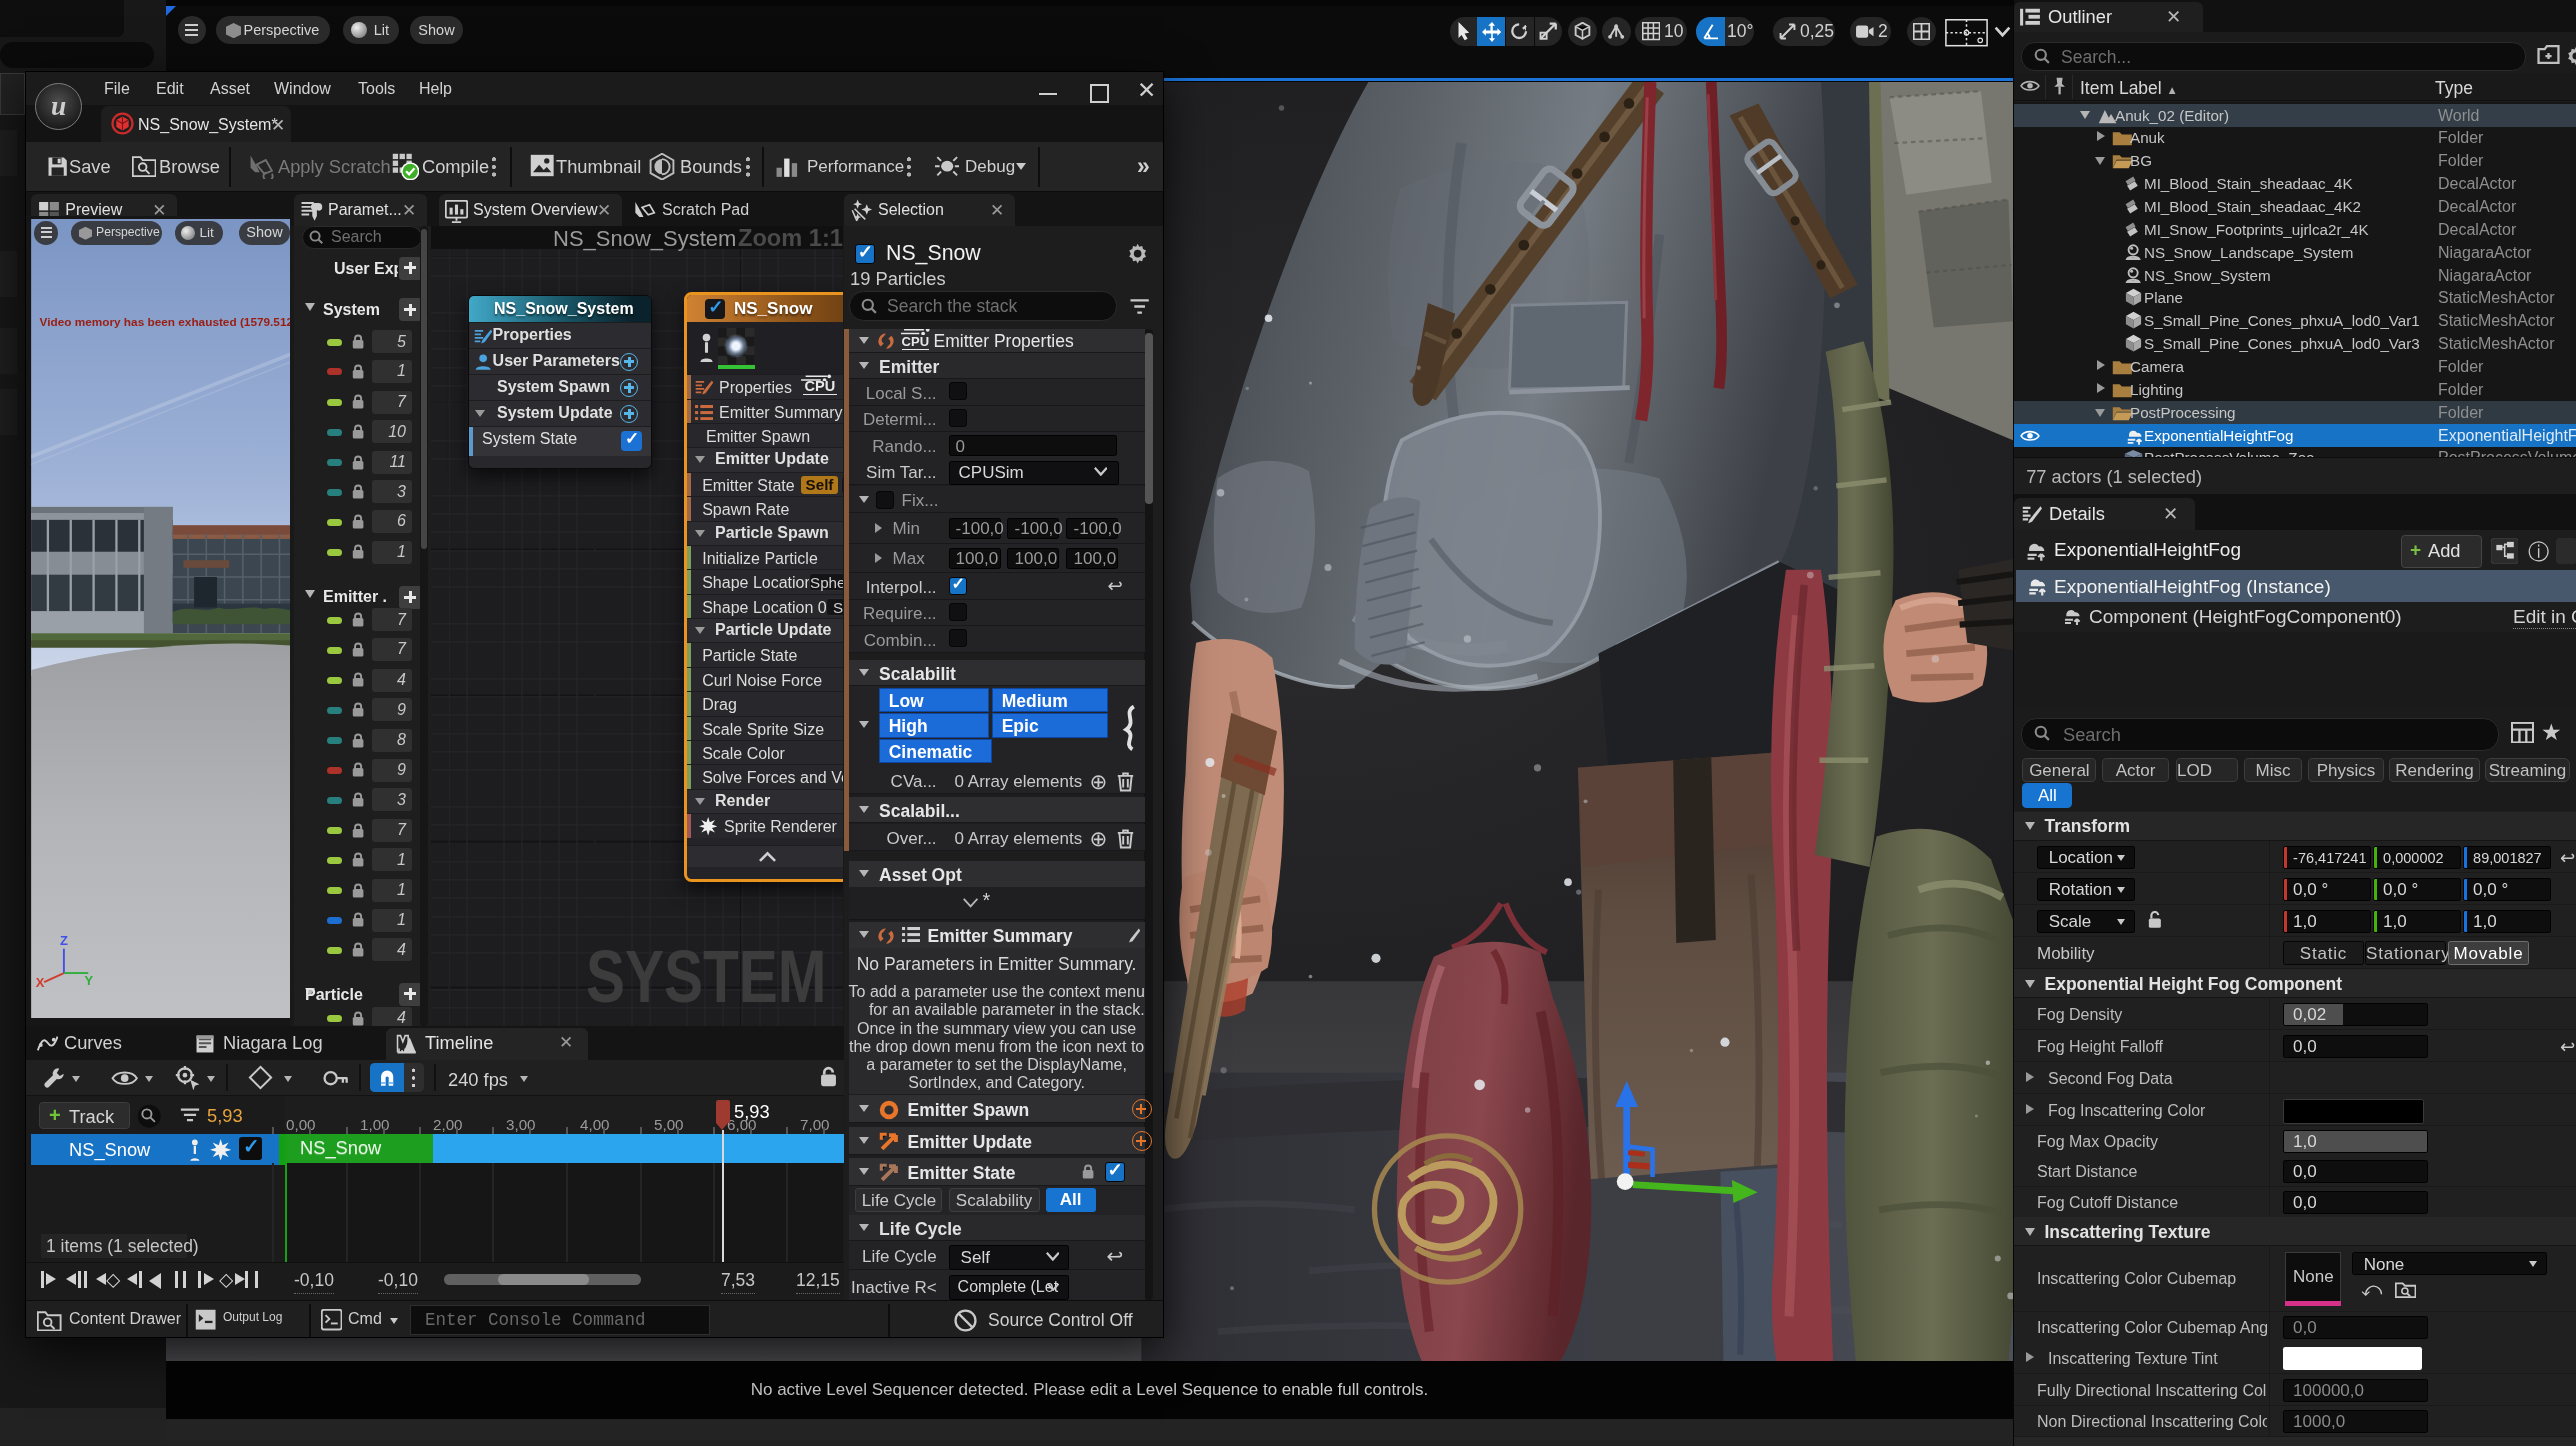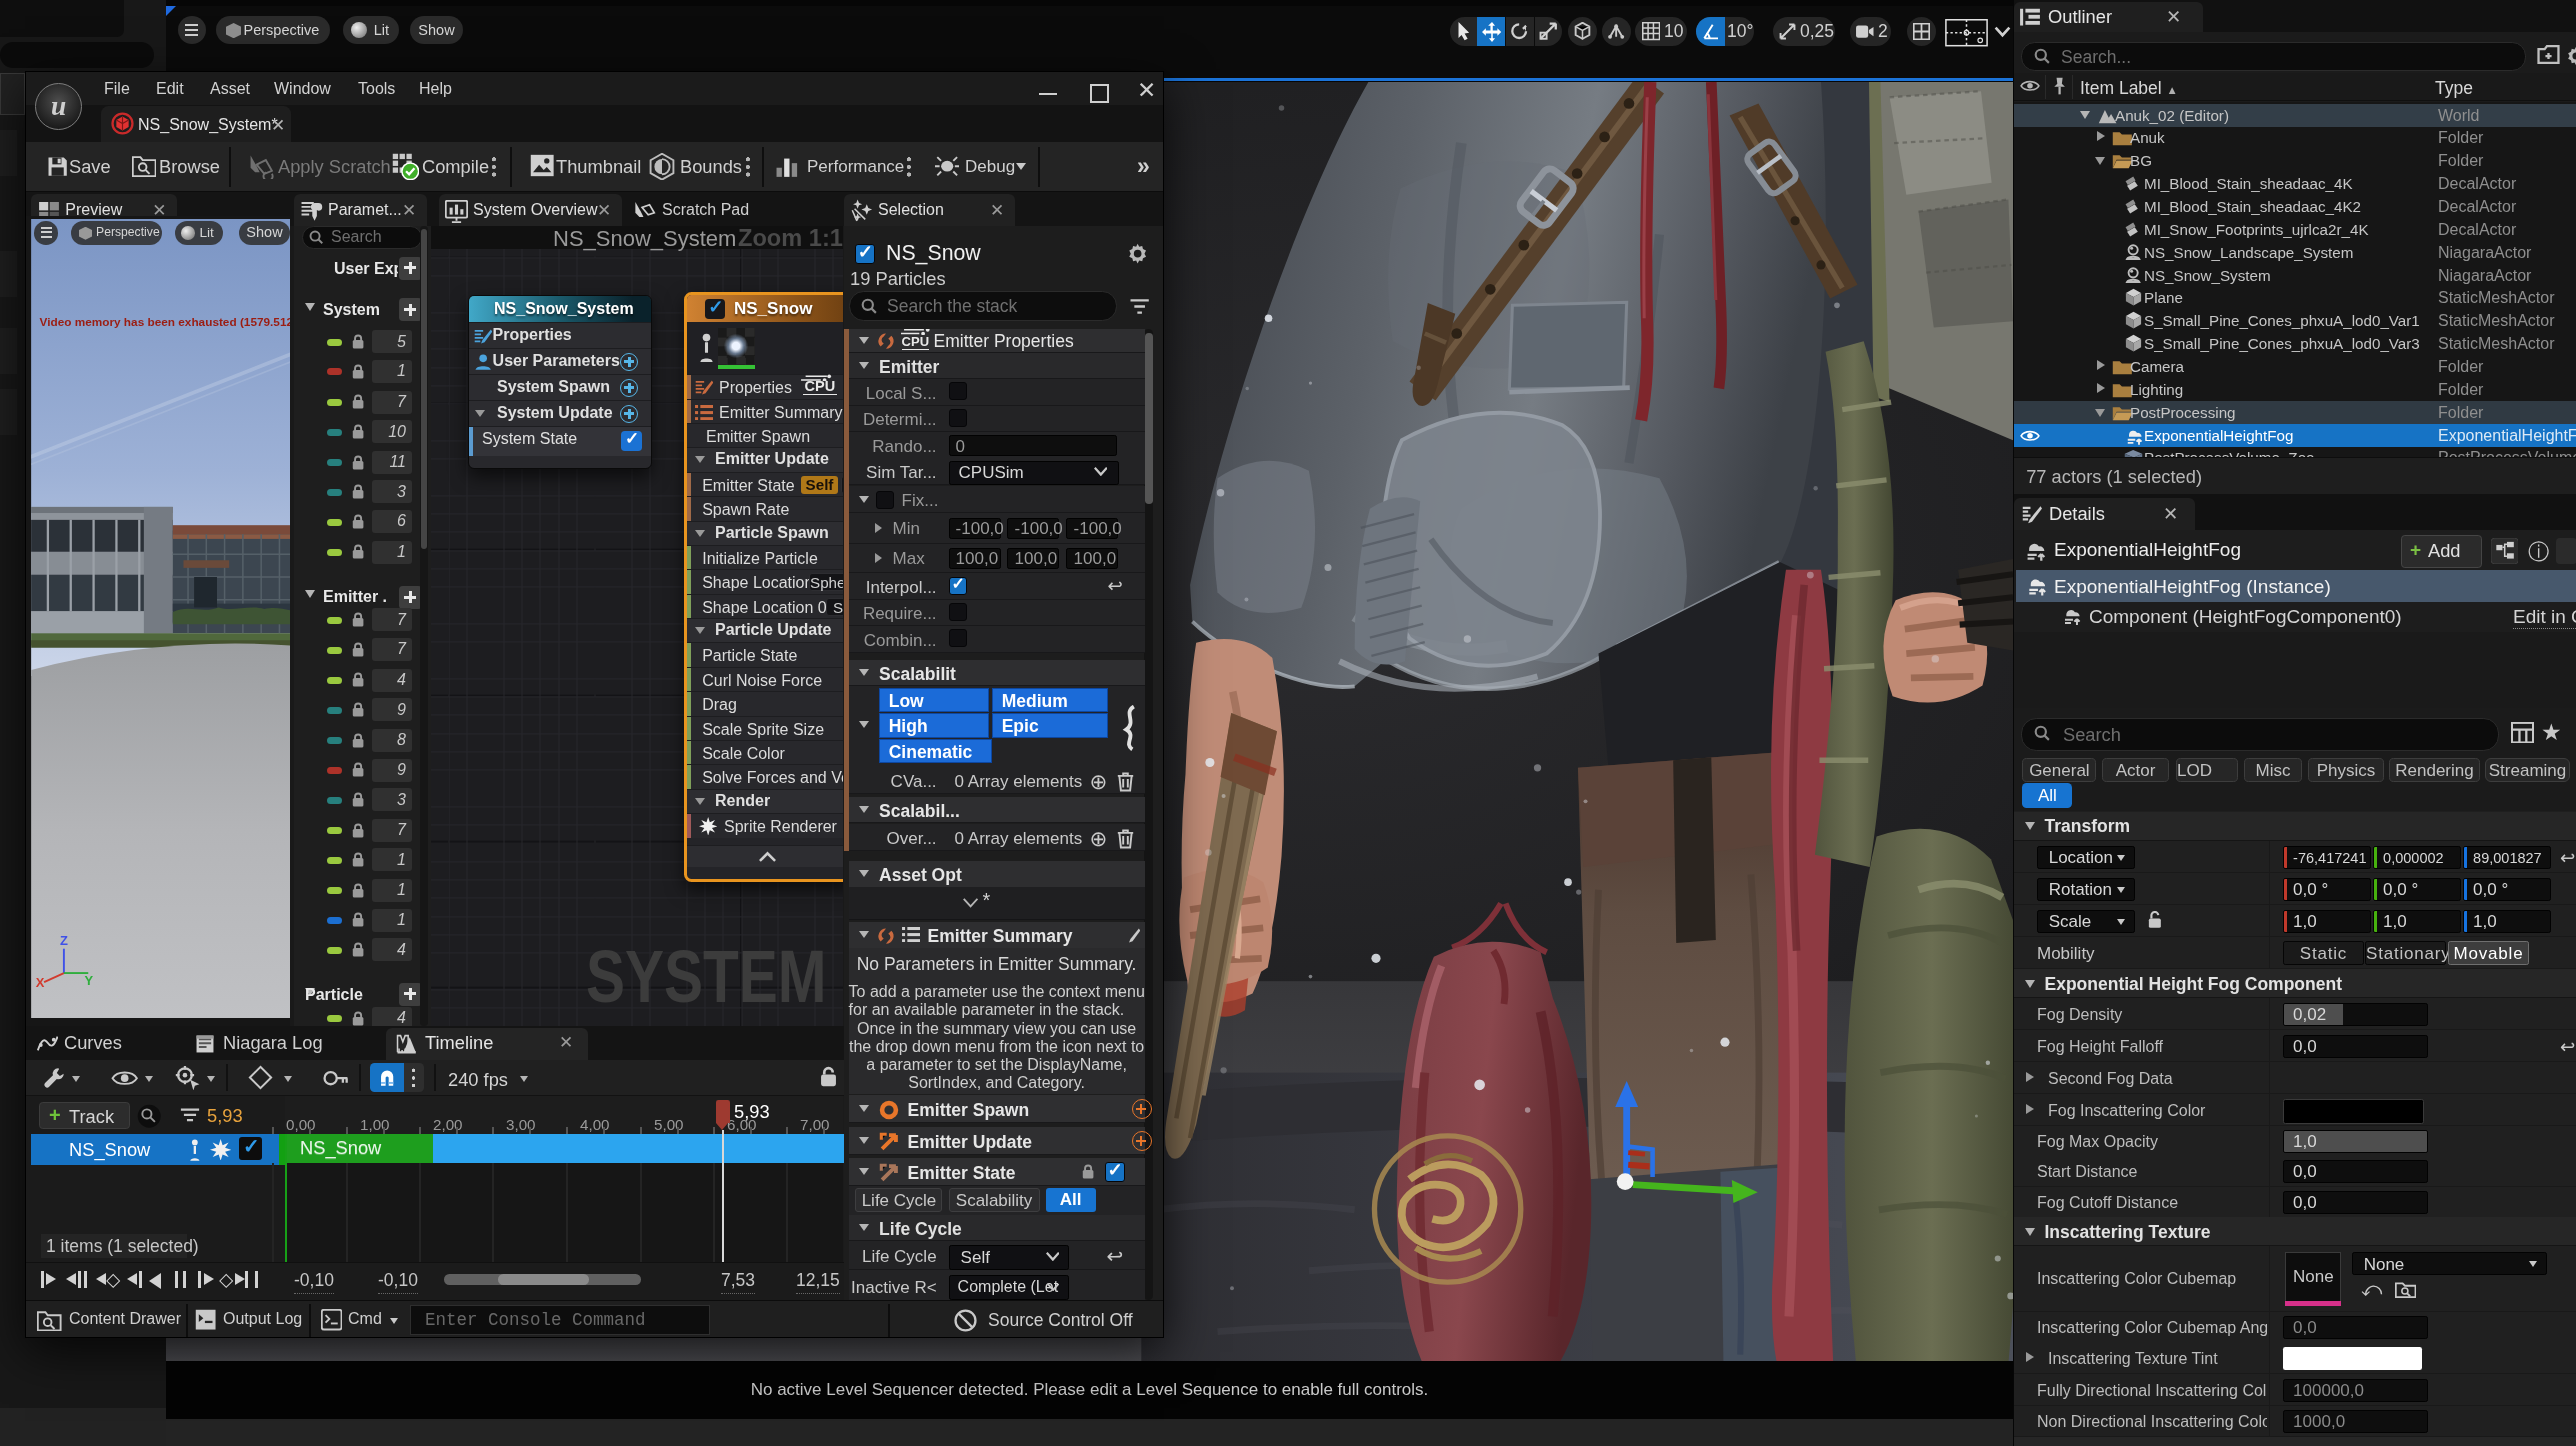--- a/index.html
+++ b/index.html
@@ -1499,21 +1499,21 @@
             </g>
           </svg>
  <div class="a tx" style="left:79px;top:3.8px;font-size:17.5px;font-weight:bold;color:#e6e6e6">Emitter Summary</div>
  <svg class="a" style="left:273px;top:4.6px" width="18.3" height="17" viewBox="0 0 26 24">
             <path d="M24 2L12 17l-2 5 5-2L26 5z" fill="#c9c9c9"></path>
           </svg>
  </div>
  <div class="a" style="left:4.6px;top:722px;width:296px;height:146px;background:#2a2a2c">
  <div class="a tx" style="left:0;top:6.1px;width:296px;text-align:center;font-size:17.5px;color:#d8d8d8">No Parameters in Emitter Summary.</div>
  <div class="a tx" style="left:0;top:35px;width:296px;text-align:center;font-size:16px;color:#cfcfcf">To add a parameter use the context menu</div>
- <div class="a tx" style="left:0;top:53px;width:296px;text-align:left;font-size:16px;color:#cfcfcf">for an available parameter in the stack.</div>
+ <div class="a tx" style="left:0;top:53px;width:296px;text-align:right;font-size:16px;color:#cfcfcf">for an available parameter in the stack.</div>
  <div class="a tx" style="left:0;top:72px;width:296px;text-align:center;font-size:16px;color:#cfcfcf">Once in the summary view you can use</div>
  <div class="a tx" style="left:0;top:90px;width:296px;text-align:center;font-size:16px;color:#cfcfcf">the drop down menu from the icon next to</div>
  <div class="a tx" style="left:0;top:108px;width:296px;text-align:center;font-size:16px;color:#cfcfcf">a parameter to set the DisplayName,</div>
  <div class="a tx" style="left:0;top:126px;width:296px;text-align:center;font-size:16px;color:#cfcfcf">SortIndex, and Category.</div>
  </div>
  <div class="a" style="left:4.6px;top:869px;width:296px;height:28px;background:#2f2f31;border-bottom:0.8px solid #18181a;box-sizing:border-box">
           <div class="a" style="left:10px;top:10px;width:0;height:0;border-top:7.6px solid #b5b5b5;border-left:5.3px solid transparent;border-right:5.3px solid transparent"></div>
           <svg class="a" style="left:30px;top:4.6px" width="20" height="20" viewBox="0 0 26 26">
             <circle cx="13" cy="13" r="9" fill="none" stroke="#e8762a" stroke-width="6"></circle>
           </svg>
@@ -1741,21 +1741,21 @@
           <circle cx="14" cy="16" r="5" fill="none" stroke="#c9c9c9" stroke-width="2.5"></circle>
           <path d="M18 20l5 5" stroke="#c9c9c9" stroke-width="2.5"></path>
         </svg>
  <div class="a tx" style="left:43px;top:9.1px;font-size:16px;color:#d0d0d0">Content Drawer</div>
  <div class="a" style="left:160px;top:3px;width:1.5px;height:33px;background:#0d0d0d"></div>
  <svg class="a" style="left:169px;top:8.4px" width="21.3" height="21.3" viewBox="0 0 28 28">
           <rect x="1" y="1" width="26" height="26" fill="#c9c9c9"></rect>
           <path d="M5 7l6 5-6 5" fill="#242424"></path>
           <path d="M13 17h10" stroke="#242424" stroke-width="3"></path>
         </svg>
- <div class="a tx" style="left:197px;top:9.1px;font-size:16px;color:#d0d0d0">Output Log</div>
+ <div class="a tx" style="left:197px;top:9.1px;font-size:12px;color:#d0d0d0">Output Log</div>
  <div class="a" style="left:283px;top:3px;width:1.5px;height:33px;background:#0d0d0d"></div>
  <svg class="a" style="left:295px;top:8.4px" width="21.3" height="21.3" viewBox="0 0 28 28">
           <rect x="1" y="1" width="26" height="26" rx="3" fill="none" stroke="#c9c9c9" stroke-width="2.5"></rect>
           <path d="M6 8l5 5-5 5" stroke="#c9c9c9" stroke-width="2.5" fill="none"></path>
           <path d="M13 19h9" stroke="#c9c9c9" stroke-width="2.5"></path>
         </svg>
  <div class="a tx" style="left:322px;top:9.1px;font-size:16px;color:#d0d0d0">Cmd</div>
  <div class="a" style="left:364px;top:17px;width:0;height:0;border-top:6.9px solid #c9c9c9;border-left:4.6px solid transparent;border-right:4.6px solid transparent"></div>
  <div class="a" style="left:384px;top:3.8px;width:300px;height:30.5px;background:#0d0d0d;border:0.8px solid #2e2e2e;box-sizing:border-box"></div>
  <div class="a tx" style="left:399px;top:9.1px;font-size:17.5px;color:#686868;font-family:'Liberation Mono',monospace">Enter Console Command</div>

